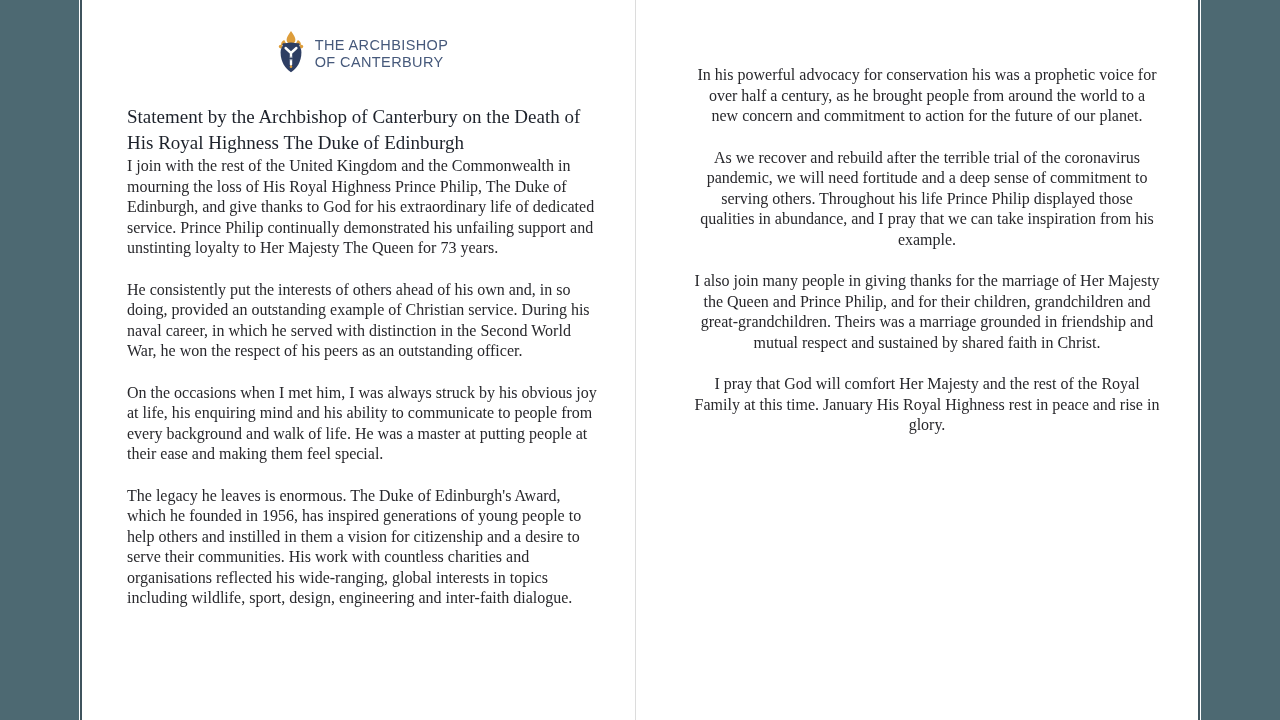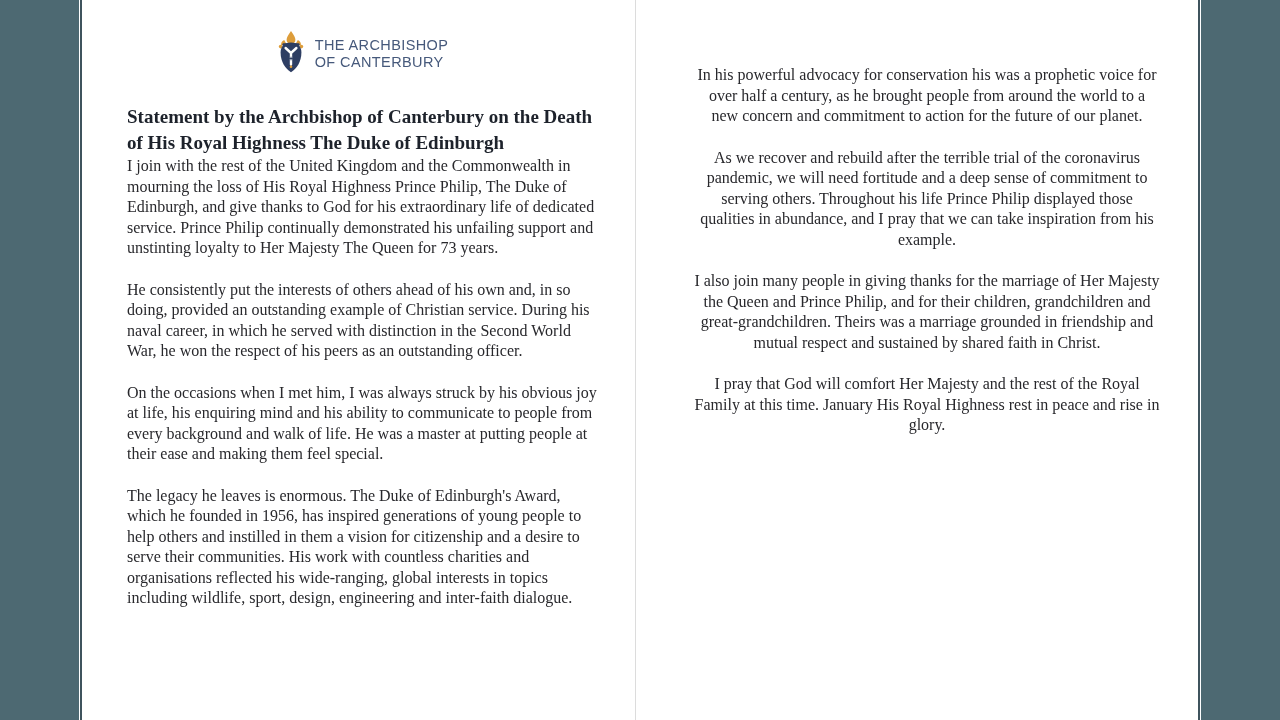--- a/index.html
+++ b/index.html
@@ -51,21 +51,21 @@
     letter-spacing: 0.4px;
     color: #46597b;
     display: flex;
     flex-direction: column;
   }
   h1.doc-title {
     width: 470px;
     margin: 29px 16px 0 0;
     font-size: 19px;
     line-height: 26px;
-    font-weight: bold;
+    font-weight: normal;
     color: #1d222b;
   }
   .body-copy { }
   .page p.para {
     width: 470px;
     margin: 0 0 21px 0;
     font-size: 16px;
     line-height: 20.5px;
     color: #28282c;
   }

